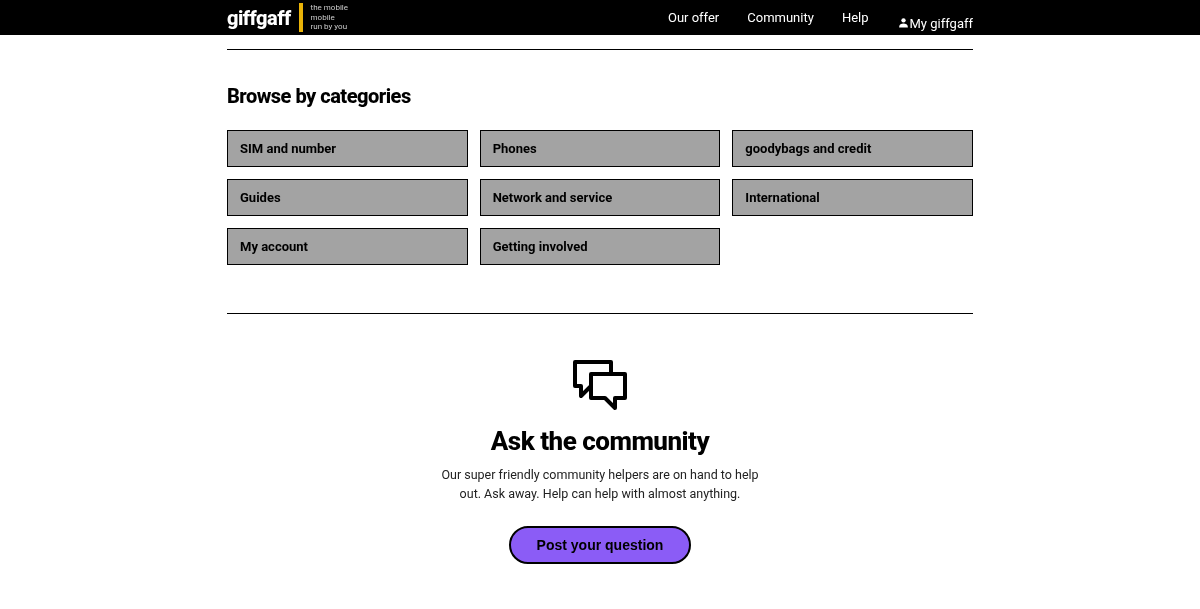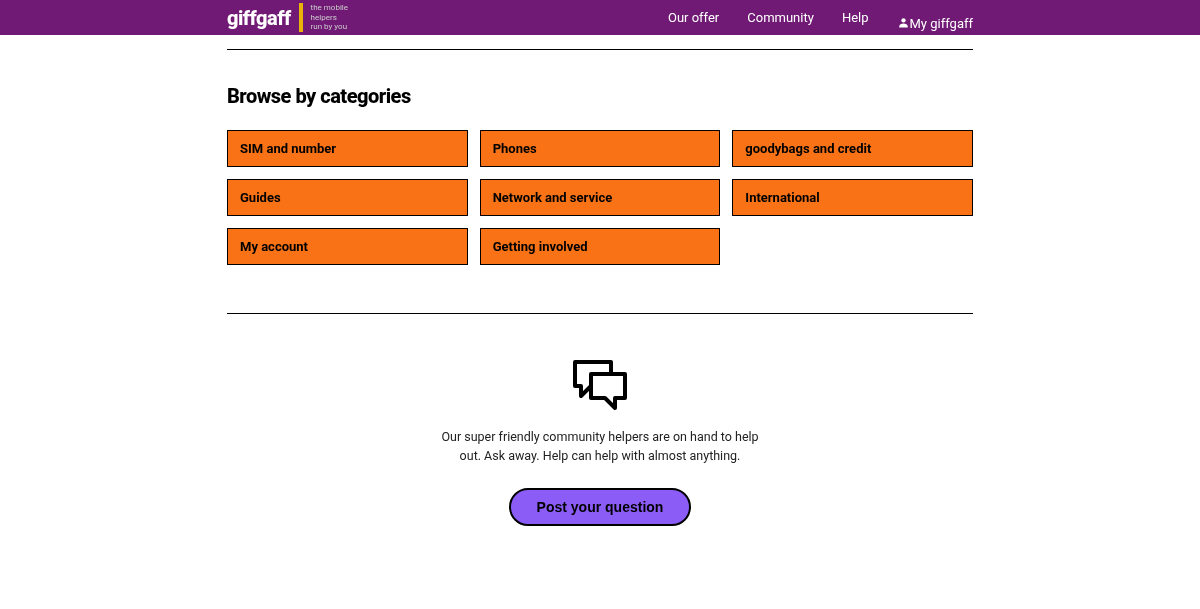--- a/index.html
+++ b/index.html
@@ -3,21 +3,21 @@
 <meta charset="utf-8">
 <style>
   * { box-sizing: border-box; margin: 0; padding: 0; }
   body {
     font-family: -apple-system, BlinkMacSystemFont, "Segoe UI", Roboto, Arial, sans-serif;
     background: #fff;
     color: #000;
     width: 1200px;
   }
   .topbar {
-    background: #701a75;
+    background: #000000;
     color: #fff;
     height: 35px;
     display: flex;
     align-items: center;
     padding: 0 20px;
   }
   .topbar-inner {
     width: 746px;
     margin: 0 auto;
     display: flex;
@@ -79,21 +79,21 @@
     grid-template-columns: repeat(3, 1fr);
     gap: 12px;
     margin-bottom: 48px;
   }
   .category-card {
     border: 1px solid #000;
     padding: 10px 12px;
     font-size: 13px;
     font-weight: 700;
     cursor: pointer;
-    background: #f97316;
+    background: #a3a3a3;
   }
   .community-section {
     text-align: center;
     padding: 42px 0 30px 0;
   }
   .chat-icon {
     margin: 0 auto;
   }
   .community-title {
     font-size: 26px;
@@ -122,21 +122,21 @@
 </style>
 </head>
 <body>
 
 <header class="topbar">
   <div class="topbar-inner">
     <div class="brand">
       <span class="logo">giffgaff</span>
       <div class="tagline">
         <div>the mobile</div>
-        <div>helpers</div>
+        <div>mobile</div>
         <div>run by you</div>
       </div>
     </div>
     <nav class="nav">
       <span class="nav-item">Our offer</span>
       <span class="nav-item">Community</span>
       <span class="nav-item">Help</span>
       <span class="nav-item account">
         <span>
           <svg viewBox="0 0 24 24" fill="#fff">
@@ -167,16 +167,17 @@
 
   <hr class="divider">
 
   <section class="community-section">
     <div class="chat-icon">
       <svg width="62" height="58" viewBox="0 0 62 58" fill="none" stroke="#000" stroke-width="4" stroke-linejoin="round">
         <path d="M6 6 H42 V30 H22 L12 40 V30 H6 Z" fill="#fff"></path>
         <path d="M22 18 H56 V42 H46 V52 L36 42 H22 Z" fill="#fff"></path>
       </svg>
     </div>
+    <h2 class="community-title">Ask the community</h2>
     <p class="community-desc">Our super friendly community helpers are on hand to help out. Ask away. Help can help with almost anything.</p>
     <button class="post-btn">Post your question</button>
   </section>
 </main>
 
 </body></html>

